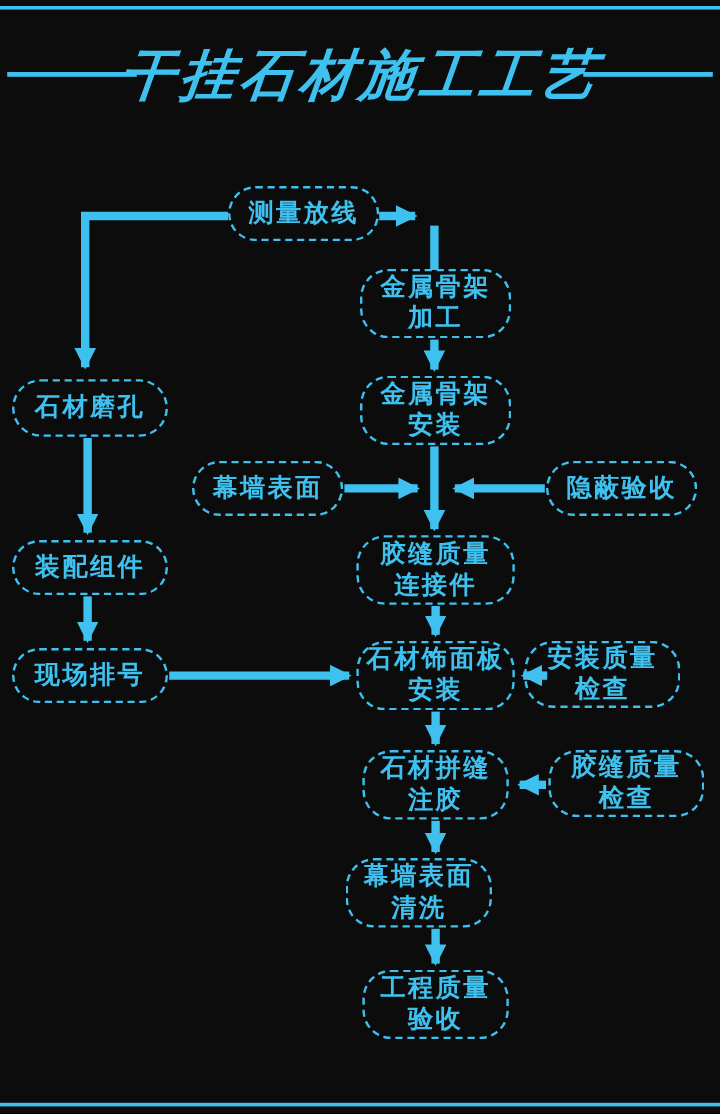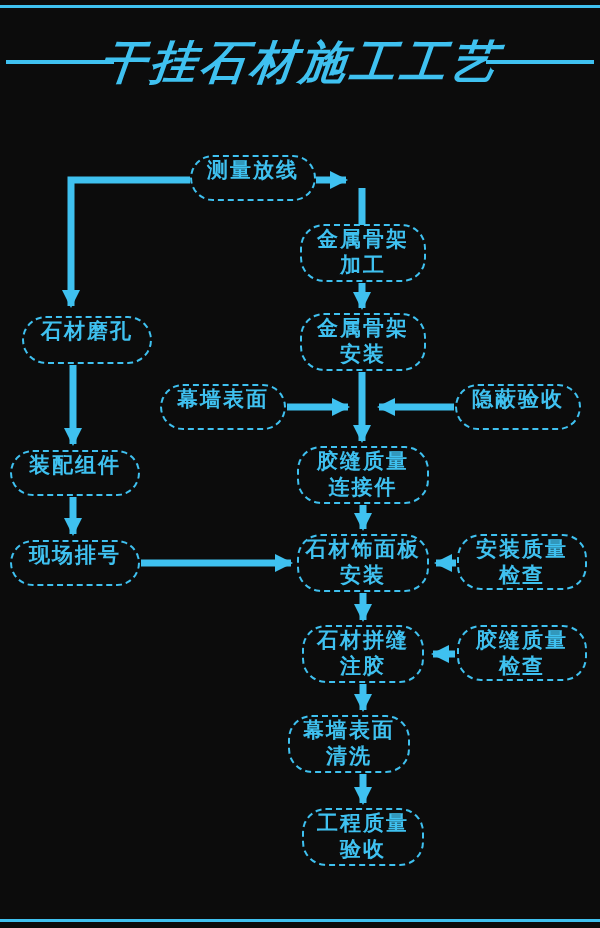--- a/index.html
+++ b/index.html
@@ -39,21 +39,21 @@
     border: 2px dashed #3fc1f0;
     border-radius: 24px;
     color: #3fc1f0;
     font-size: 21px;
     font-weight: bold;
     letter-spacing: 2px;
     line-height: 1.25;
     display: flex;
     flex-direction: column;
     align-items: center;
-    justify-content: flex-start;
+    justify-content: center;
     text-align: center;
     background: transparent;
   }
   .node span { display: block; }
   svg.arrows {
     position: absolute;
     left: 0;
     top: 0;
     pointer-events: none;
   }
@@ -103,21 +103,21 @@
   <div class="node" style="left:300px;top:224px;width:126px;height:58px">
     <span>金属骨架</span>
     <span>加工</span>
   </div>
 
   <div class="node" style="left:300px;top:313px;width:126px;height:58px">
     <span>金属骨架</span>
     <span>安装</span>
   </div>
 
-  <div class="node" style="left:22px;top:316px;width:130px;height:48px">
+  <div class="node" style="left:10px;top:316px;width:130px;height:48px">
     <span>石材磨孔</span>
   </div>
 
   <div class="node" style="left:160px;top:384px;width:126px;height:46px">
     <span>幕墙表面</span>
   </div>
 
   <div class="node" style="left:455px;top:384px;width:126px;height:46px">
     <span>隐蔽验收</span>
   </div>
@@ -133,21 +133,21 @@
 
   <div class="node" style="left:10px;top:540px;width:130px;height:46px">
     <span>现场排号</span>
   </div>
 
   <div class="node" style="left:297px;top:534px;width:132px;height:58px">
     <span>石材饰面板</span>
     <span>安装</span>
   </div>
 
-  <div class="node" style="left:457px;top:534px;width:130px;height:56px">
+  <div class="node" style="left:437px;top:534px;width:130px;height:56px">
     <span>安装质量</span>
     <span>检查</span>
   </div>
 
   <div class="node" style="left:302px;top:625px;width:122px;height:58px">
     <span>石材拼缝</span>
     <span>注胶</span>
   </div>
 
   <div class="node" style="left:457px;top:625px;width:130px;height:56px">

